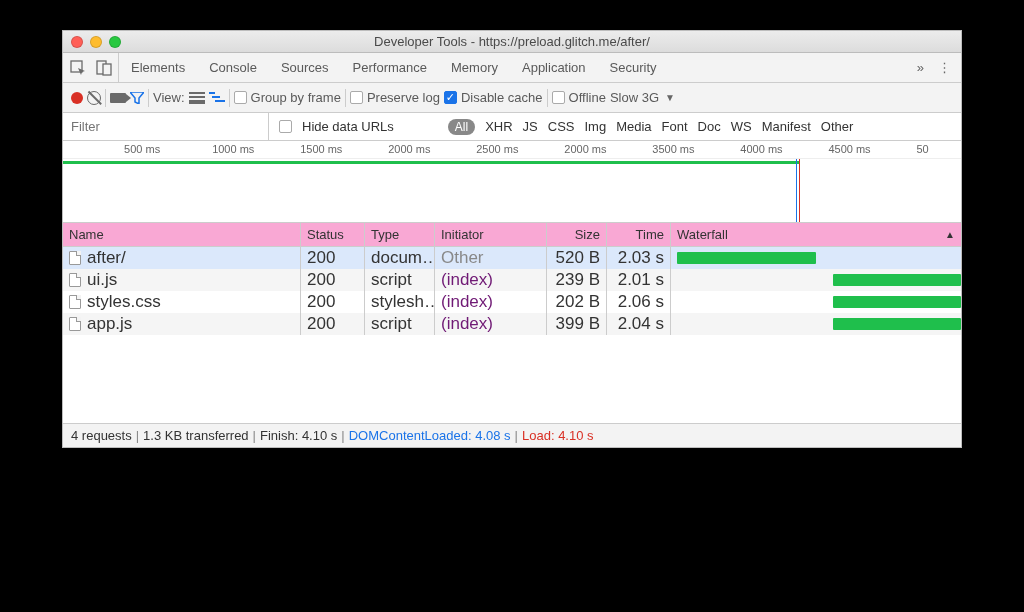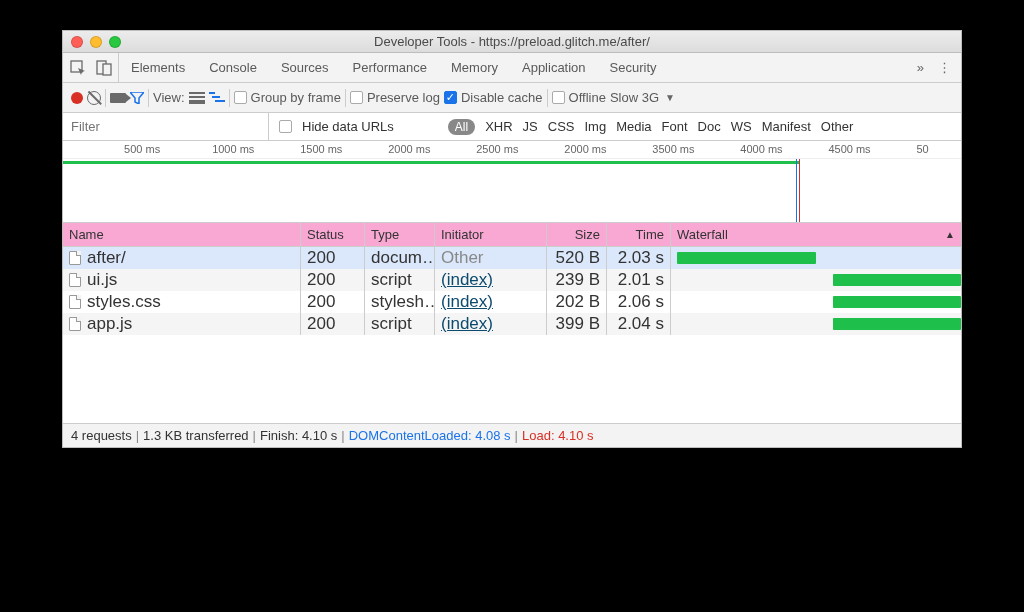--- a/index.html
+++ b/index.html
@@ -52,21 +52,21 @@
   .c-size { flex: 0 0 60px; justify-content: flex-end; }
   .c-time { flex: 0 0 64px; justify-content: flex-end; }
   .c-wf { flex: 1; position: relative; }
   .sort-asc { margin-left: auto; font-size: 10px; color: #333; }
   .rows { background: #fff; }
   .row { display: flex; height: 22px; font-size: 17px; color: #333; border-bottom: 0px solid #eee; }
   .row:nth-child(even) { background: #f5f5f5; }
   .row.selected { background: #dbe8fb; }
   .file-ic { width: 12px; height: 14px; border: 1px solid #999; border-radius: 1px; margin-right: 6px; position: relative; background: #fff; }
   .file-ic::after { content: ""; position: absolute; top: -1px; right: -1px; width: 4px; height: 4px; background: #f3f3f3; border-left: 1px solid #999; border-bottom: 1px solid #999; }
-  .initiator-link { color: #0c4a6e; text-decoration: underline; }
+  .initiator-link { color: #701a75; }
   .initiator-other { color: #888; }
   .wf-bar { position: absolute; height: 12px; top: 5px; background: #1fbf4c; border-radius: 1px; }
   .request-area { height: 176px; overflow: hidden; }
   .statusbar { height: 24px; border-top: 1px solid #ccc; background: #f3f3f3; display: flex; align-items: center; font-size: 13px; padding: 0 8px; gap: 4px; color: #333; }
   .statusbar .sepbar { color: #888; }
   .dcl { color: #1a73e8; }
   .load { color: #d93025; }
   svg { display: block; }
   .chev { font-size: 10px; color: #666; }
 </style>

